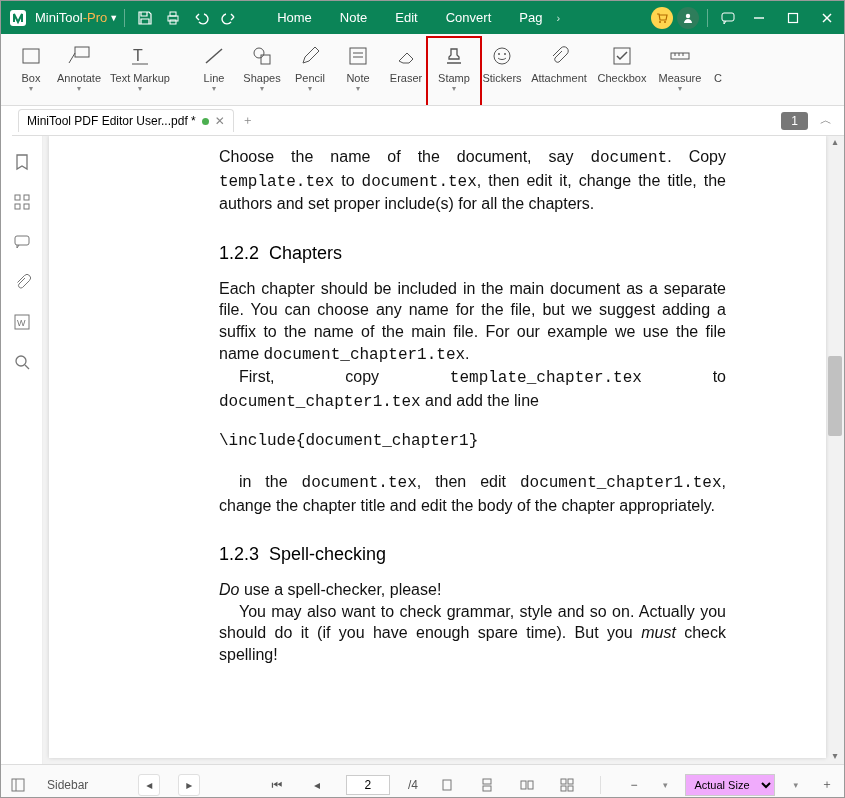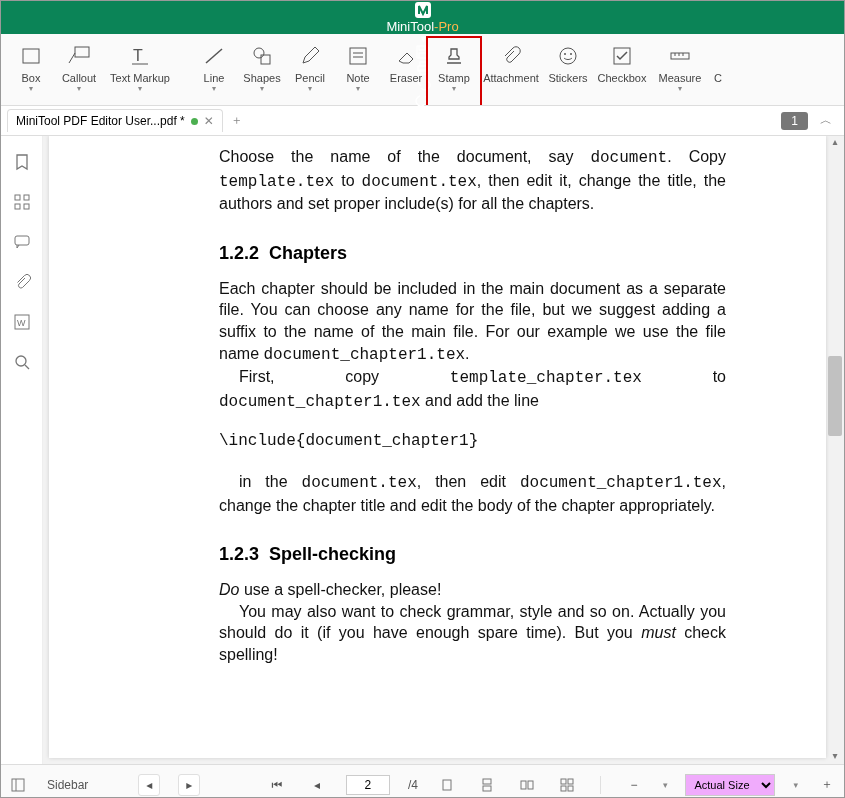--- a/index.html
+++ b/index.html
@@ -1,19 +1,19 @@
 <!DOCTYPE html>
 <html><head>
 <meta charset="utf-8">
 <style>
 * { box-sizing: border-box; margin: 0; padding: 0; font-family: "Segoe UI", Arial, sans-serif; }
 body { width: 845px; height: 798px; background: #fff; border: 1px solid #999; overflow: hidden; position: relative; }
 
 
-.titlebar { height: 33px; background: #0b8457; display: flex; align-items: center; color: #fff; font-size: 13px; flex-direction: column; }
+.titlebar { height: 33px; background: #0b8457; display: flex; align-items: center; color: #fff; font-size: 13px; }
 .titlebar .logo { width: 26px; height: 26px; margin: 0 4px; display: flex; align-items: center; justify-content: center; }
 .titlebar .appname { font-weight: 500; }
 .titlebar .pro { color: #ffb74d; }
 .titlebar .divider { width: 1px; height: 18px; background: rgba(255,255,255,0.35); margin: 0 6px; }
 .titlebar .tb-btn { width: 28px; height: 33px; display: flex; align-items: center; justify-content: center; cursor: pointer; }
 .titlebar .tb-btn svg { stroke: #fff; fill: none; }
 .titlebar .nav { display: flex; margin-left: 20px; }
 .titlebar .nav-item { padding: 6px 14px; height: 33px; display: flex; align-items: center; cursor: pointer; font-size: 13px; }
 .titlebar .nav-item.active { background: #0a6e48; }
 .titlebar .spacer { flex: 1; }
@@ -26,40 +26,40 @@
 .ribbon { height: 72px; background: #fafafa; border-bottom: 1px solid #ddd; display: flex; align-items: flex-start; padding: 6px 6px 0 6px; overflow: hidden; }
 .ribbon .rb-group { display:flex; }
 .ribbon .rb-btn { width: 48px; display:flex; flex-direction:column; align-items:center; gap:2px; cursor:pointer; padding: 2px 2px 0 2px; font-size:11px; color:#444; }
 .ribbon .rb-btn.wider { width: 74px; }
 .ribbon .rb-btn .ib { height: 28px; display:flex; align-items:center; justify-content:center; }
 .ribbon .rb-btn .caret { font-size: 8px; color:#888; line-height: 6px; }
 .ribbon .sep { width:1px; background:#e0e0e0; margin: 4px 6px 12px 6px; }
 .highlight-tool { outline: 2px solid #d40000; outline-offset: 2px; height: 66px; }
 
 
-.doctabs { height: 30px; border-bottom: 1px solid #ddd; display:flex; align-items:center; padding: 0 6px; font-size: 12px; background:#fff; }
+.doctabs { height: 30px; border-bottom: 1px solid #ddd; display:flex; align-items:center; padding: 0 6px; font-size: 12px; background:#fff;margin-left:11px; }
 .doctabs .tab { background:#fff; border:1px solid #ddd; border-bottom:none; border-radius: 4px 4px 0 0; padding: 4px 8px; display:flex; align-items:center; gap:6px; }
 .doctabs .dot { width:7px;height:7px; background:#4caf50; border-radius:50%; }
 .doctabs .close { color:#888; font-size:12px; }
 .doctabs .addtab { margin-left:8px; color:#888; cursor:pointer; }
 .doctabs .spacer { flex:1; }
 .doctabs .pagelabel { background:#777; color:#fff; padding:2px 10px; border-radius:3px; font-size:12px; margin-right:6px; }
 .doctabs .collapser { color:#666; cursor:pointer; padding: 0 6px; }
 
 
 .main { display:flex; height: 628px; background:#f2f2f2; }
 .sidebar { width: 42px; background:#fff; border-right:1px solid #eee; display:flex; flex-direction:column; align-items:center; gap:16px; padding-top:14px; }
 .sidebar .sb-btn { width:24px; height:24px; display:flex; align-items:center; justify-content:center; cursor:pointer; color:#666; }
 .docarea { flex:1; position:relative; overflow:hidden; }
 .scrollbar { position:absolute; right:2px; top:0; bottom:0; width:14px; }
 .scrollbar .thumb { position:absolute; top:220px; width:14px; height:80px; background:#c1c1c1; border-radius:2px; }
 .scrollbar .arrow { position:absolute; width:14px; height:14px; color:#777; font-size:10px; text-align:center; }
 .page { position:absolute; left:6px; right:18px; top:0; bottom:6px; background:#fff; box-shadow: 0 0 4px rgba(0,0,0,0.15); padding: 10px 100px 10px 170px; overflow:hidden; }
 .page p { font-family: "Times New Roman", serif; font-size: 16px; line-height: 1.35; text-align: justify; color:#111; }
-.page h2 { font-family: "Times New Roman", serif; font-size: 18px; font-weight: bold; margin: 28px 0 14px 0; }
+.page h2 { font-family: "Times New Roman", serif; font-size: 18px; font-weight: normal; margin: 28px 0 14px 0; }
 .page h2 .secno { display:inline-block; width:50px; }
 .page .mono { font-family: "Courier New", monospace; }
 .page .indent { text-indent: 20px; }
 .page .code { font-family: "Courier New", monospace; margin: 18px 0; }
 
 
 .statusbar { height: 40px; border-top:1px solid #ddd; background:#fafafa; display:flex; align-items:center; font-size:12px; color:#555; padding: 8px 6px; gap:18px; }
 .statusbar .sbtn { width:22px; height:22px; display:flex; align-items:center; justify-content:center; cursor:pointer; background:#fff; border:1px solid #e0e0e0; border-radius:3px; }
 .statusbar .plain { width:22px; height:22px; display:flex; align-items:center; justify-content:center; cursor:pointer; }
 .statusbar .spacer { flex:1; }
@@ -161,21 +161,21 @@
       <span>Box</span>
         <span class="caret">▾</span>
     </div>
     <div class="rb-btn">
       <div class="ib">
           <svg width="24" height="22" viewBox="0 0 24 22">
             <rect x="8" y="2" width="14" height="10" stroke="#555" fill="none"></rect>
             <line x1="8" y1="8" x2="2" y2="18" stroke="#555"></line>
           </svg>
         </div>
-      <span>Callout</span>
+      <span>Annotate</span>
         <span class="caret">▾</span>
     </div>
     <div class="rb-btn wider">
       <div class="ib">
           <svg width="22" height="22" viewBox="0 0 22 22">
             <text x="4" y="16" font-family="serif" font-size="16" fill="#555">T</text>
             <line x1="3" y1="19" x2="19" y2="19" stroke="#555"></line>
           </svg>
         </div>
       <span>Text Markup</span>
@@ -232,39 +232,39 @@
       <span>Eraser</span>
     </div>
     <div class="rb-btn highlight-tool">
       <div class="ib">
           <svg width="22" height="22" viewBox="0 0 22 22">
             <path d="M8 4h6v6l2 2v2H6v-2l2-2z M4 18h14" stroke="#555" fill="none" stroke-width="1.3"></path>
           </svg>
         </div>
       <span>Stamp</span>
         <span class="caret">▾</span>
-    </div>
-    <div class="rb-btn wider" style="width:66px">
-      <div class="ib">
-          <svg width="22" height="22" viewBox="0 0 22 22">
-            <path d="M14 6l-7 7a3 3 0 0 0 4 4l8-8a4 4 0 0 0-6-6l-8 8" stroke="#555" fill="none"></path>
-          </svg>
-        </div>
-      <span>Attachment</span>
     </div>
     <div class="rb-btn">
       <div class="ib">
           <svg width="22" height="22" viewBox="0 0 22 22">
             <circle cx="11" cy="11" r="8" stroke="#555" fill="none"></circle>
             <circle cx="8" cy="9" r="1" fill="#555"></circle>
             <circle cx="14" cy="9" r="1" fill="#555"></circle>
             <path d="M7 13c2 2 6 2 8 0" stroke="#555" fill="none"></path>
           </svg>
         </div>
       <span>Stickers</span>
+    </div>
+    <div class="rb-btn wider" style="width:66px">
+      <div class="ib">
+          <svg width="22" height="22" viewBox="0 0 22 22">
+            <path d="M14 6l-7 7a3 3 0 0 0 4 4l8-8a4 4 0 0 0-6-6l-8 8" stroke="#555" fill="none"></path>
+          </svg>
+        </div>
+      <span>Attachment</span>
     </div>
     <div class="rb-btn wider" style="width:60px">
       <div class="ib">
           <svg width="22" height="22" viewBox="0 0 22 22">
             <rect x="3" y="3" width="16" height="16" stroke="#555" fill="none"></rect>
             <path d="M6 11l3 3 7-7" stroke="#555" fill="none" stroke-width="1.5"></path>
           </svg>
         </div>
       <span>Checkbox</span>
     </div>

